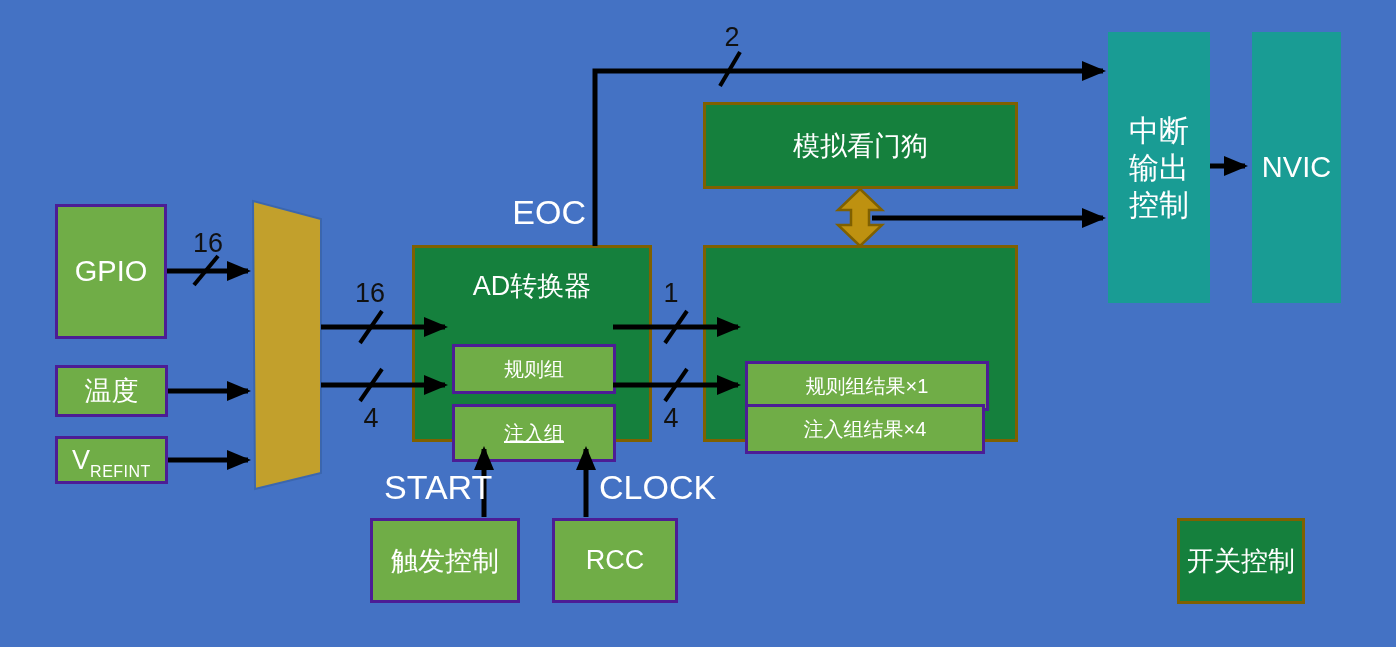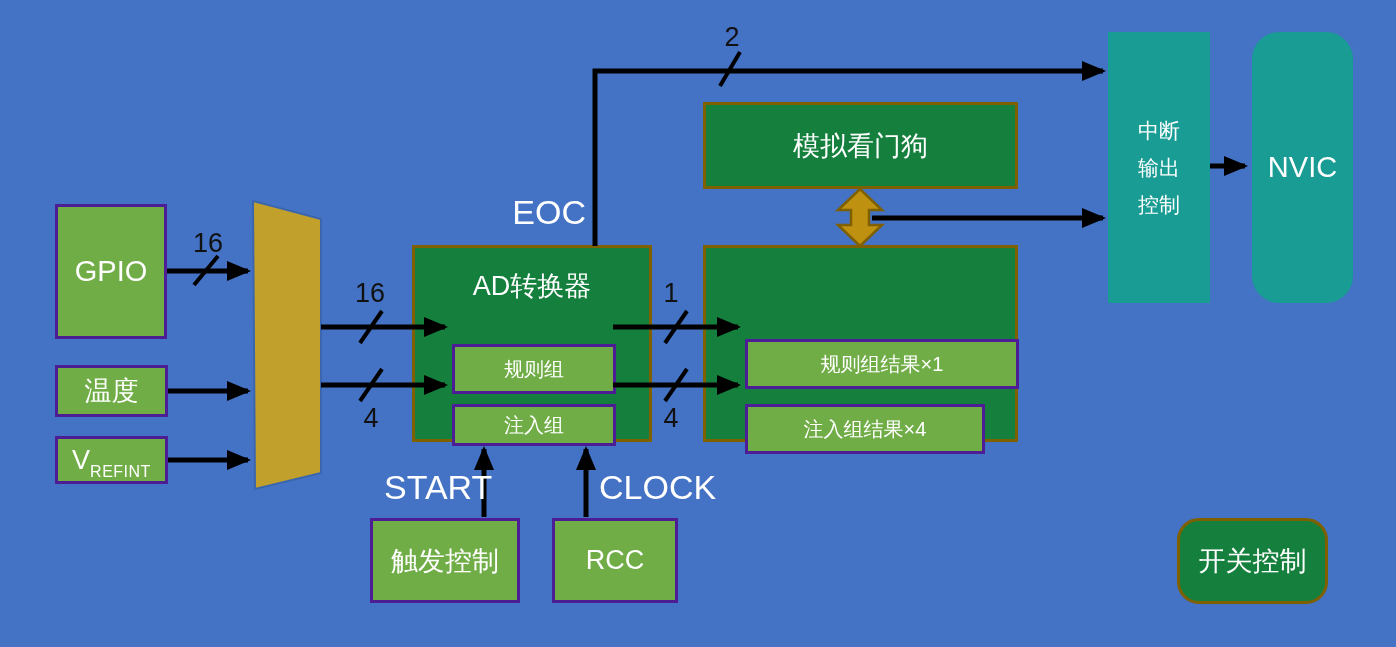--- a/index.html
+++ b/index.html
@@ -71,21 +71,21 @@
   svg.wires {
     position: absolute;
     left: 0;
     top: 0;
     width: 1396px;
     height: 647px;
     pointer-events: none;
   }
   .fs29 { font-size: 29px; }
   .fs27 { font-size: 27px; }
-  .lh-multi { line-height: 37px; font-size: 21px; }
+  .lh-multi { line-height: 37px; font-size: 30px; }
 </style>
 </head>
 <body>
 
 <div class="stage">
 
   <div class="box green fs29" style="left:55px; top:204px; width:112px; height:135px;">
     <span>GPIO</span>
   </div>
 
@@ -97,59 +97,59 @@
     <span>
       <span>V</span><span class="sub">REFINT</span>
     </span>
   </div>
 
   <div class="box orange" style="left:412px; top:245px; width:240px; height:197px;">
     <div class="container-title">AD转换器</div>
     <div class="box green inner" style="left:37px; top:55px; width:164px; height:50px;">
       <span>规则组</span>
     </div>
-    <div class="box green inner" style="left:37px; top:115px; width:164px; height:42px;">
+    <div class="box green inner" style="left:37px; top:115px; width:164px; height:58px;text-decoration:underline;">
       <span>注入组</span>
     </div>
   </div>
 
   <div class="box orange" style="left:703px; top:245px; width:315px; height:197px;">
-    <div class="box green inner" style="left:39px; top:50px; width:274px; height:50px;">
+    <div class="box green inner" style="left:39px; top:72px; width:244px; height:50px;">
       <span>规则组结果×1</span>
     </div>
     <div class="box green inner" style="left:39px; top:115px; width:240px; height:50px;">
       <span>注入组结果×4</span>
     </div>
   </div>
 
   <div class="box orange fs27" style="left:703px; top:102px; width:315px; height:87px;">
     <span>模拟看门狗</span>
   </div>
 
   <div class="box teal lh-multi" style="left:1108px; top:32px; width:102px; height:271px;">
     <div>
       <div>中断</div>
       <div>输出</div>
       <div>控制</div>
     </div>
   </div>
 
-  <div class="box teal fs29" style="left:1252px; top:32px; width:101px; height:271px;border-radius:27px;">
+  <div class="box teal fs29" style="left:1252px; top:32px; width:89px; height:271px;">
     <span>NVIC</span>
   </div>
 
   <div class="box green fs27" style="left:370px; top:518px; width:150px; height:85px;justify-content:center;">
     <span>触发控制</span>
   </div>
 
   <div class="box green fs27" style="left:552px; top:518px; width:126px; height:85px;">
     <span>RCC</span>
   </div>
 
-  <div class="box orange fs27" style="left:1177px; top:518px; width:151px; height:86px;border-radius:22px;">
+  <div class="box orange fs27" style="left:1177px; top:518px; width:128px; height:86px;">
     <span>开关控制</span>
   </div>
 
   <svg class="wires" viewBox="0 0 1396 647">
     <defs>
       <marker id="ah" markerUnits="userSpaceOnUse" markerWidth="24" markerHeight="20" refX="21" refY="10" orient="auto">
         <path d="M0,0 L24,10 L0,20 Z" fill="#000000"></path>
       </marker>
     </defs>
 

